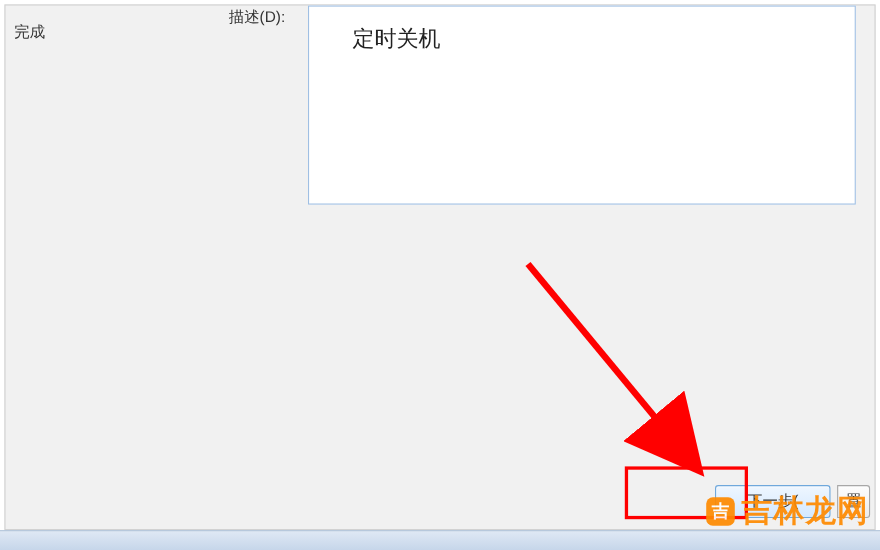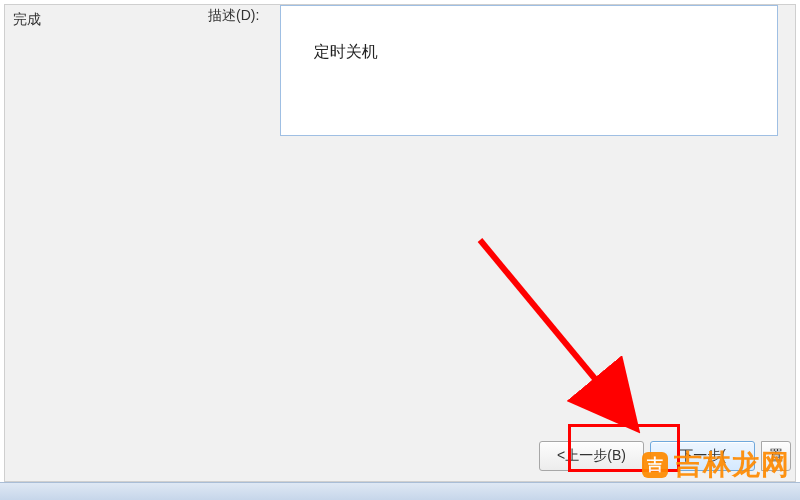--- a/index.html
+++ b/index.html
@@ -4,30 +4,30 @@
   <style>
     * { box-sizing: border-box; margin: 0; padding: 0; }
     html, body { width: 800px; height: 500px; overflow: hidden; font-family: "Microsoft YaHei", "SimSun", Arial, sans-serif; }
     body { position: relative; }
 
     
     .panel { position: absolute; left: 4px; top: 4px; right: 4px; bottom: 18px; background: #f1f1f1; border: 1px solid #cfcfcf; }
 
     
     .sidebar { position: absolute; left: 0; top: 0; width: 145px; height: 100%; }
-    .sidebar-text { position: absolute; left: 8px; top: 6px; font-size: 14px; color: #333; }
+    .sidebar-text { position: absolute; left: 8px; top: 16px; font-size: 14px; color: #333; }
 
     
     .content { position: absolute; left: 145px; right: 0; top: 0; height: 100%; }
 
     
     .desc-label { position: absolute; left: 58px; top: 2px; font-size: 14px; color: #333; }
 
     
-    .desc-box { position: absolute; left: 130px; top: 0; width: 498px; height: 131px; background: #ffffff; border: 1px solid #9fbfe3; padding: 19px 6px; font-size: 16px; color: #222; line-height: 18px; white-space: pre-wrap; overflow: hidden; }
+    .desc-box { position: absolute; left: 130px; top: 0; width: 498px; height: 181px; background: #ffffff; border: 1px solid #9fbfe3; padding: 3px 6px; font-size: 20px; color: #222; line-height: 18px; white-space: pre-wrap; overflow: hidden; }
 
     
     .button-row { position: absolute; right: 4px; bottom: 10px; display: flex; gap: 6px; }
     .btn { height: 30px; min-width: 105px; padding: 0 12px; background: linear-gradient(#fdfdfd,#ececec); border: 1px solid #a7a7a7; border-radius: 3px; font-size: 14px; color: #333; cursor: pointer; display: inline-flex; align-items: center; justify-content: center; box-shadow: inset 0 1px 0 #fff; white-space: nowrap; }
     .btn.next { background: linear-gradient(#eef6ff,#d4e9ff); border-color: #6fa8dc; }
     .btn.cut { min-width: 30px; padding: 0 6px; border-top-left-radius: 0; border-bottom-left-radius: 0; overflow: hidden; }
 
     
     .highlight-rect { position: absolute; pointer-events: none; border: 3px solid #ff0000; left: 568px; top: 424px; width: 112px; height: 48px; }
 
@@ -50,21 +50,20 @@
     <span class="sidebar-text">完成</span>
   </div>
   <div class="content">
     <span class="desc-label">描述(D):</span>
     <div class="desc-box">
       <span>定时关机</span>
     </div>
   </div>
 
   <div class="button-row">
-    <button class="btn">&lt;上一步(B)</button>
     <button class="btn next">下一步(</button>
     <button class="btn cut">置</button>
   </div>
 </div>
 
 <div class="highlight-rect"></div>
 
 <svg class="arrow" viewBox="0 0 220 220">
   <defs>
     <marker id="ah" markerWidth="12" markerHeight="12" refX="8" refY="6" orient="auto">

